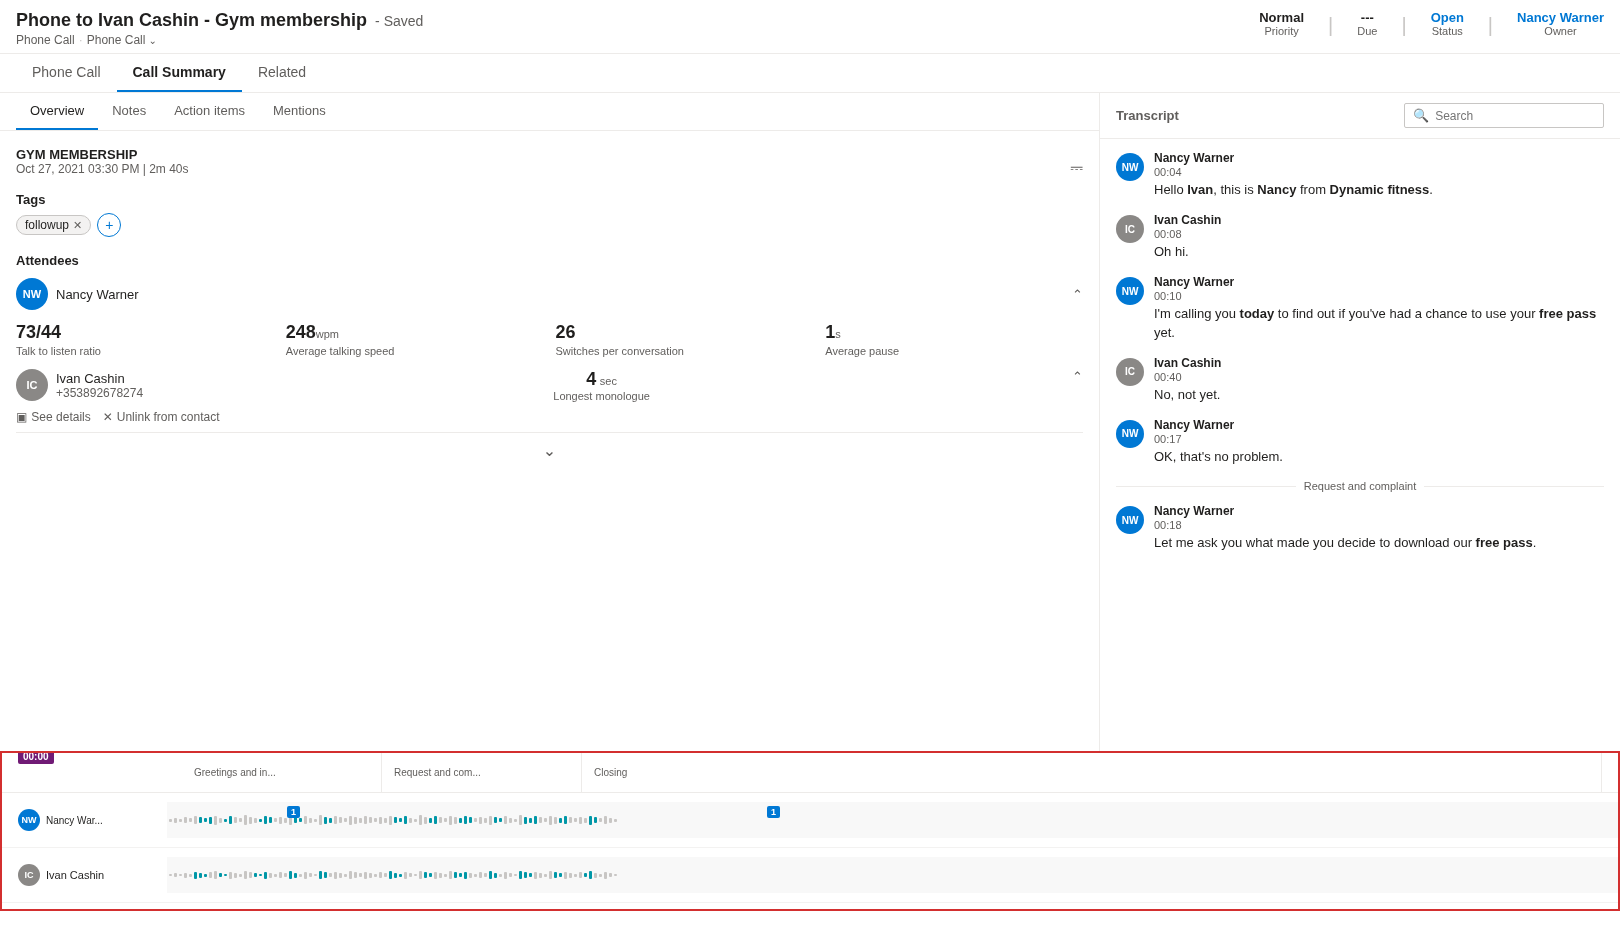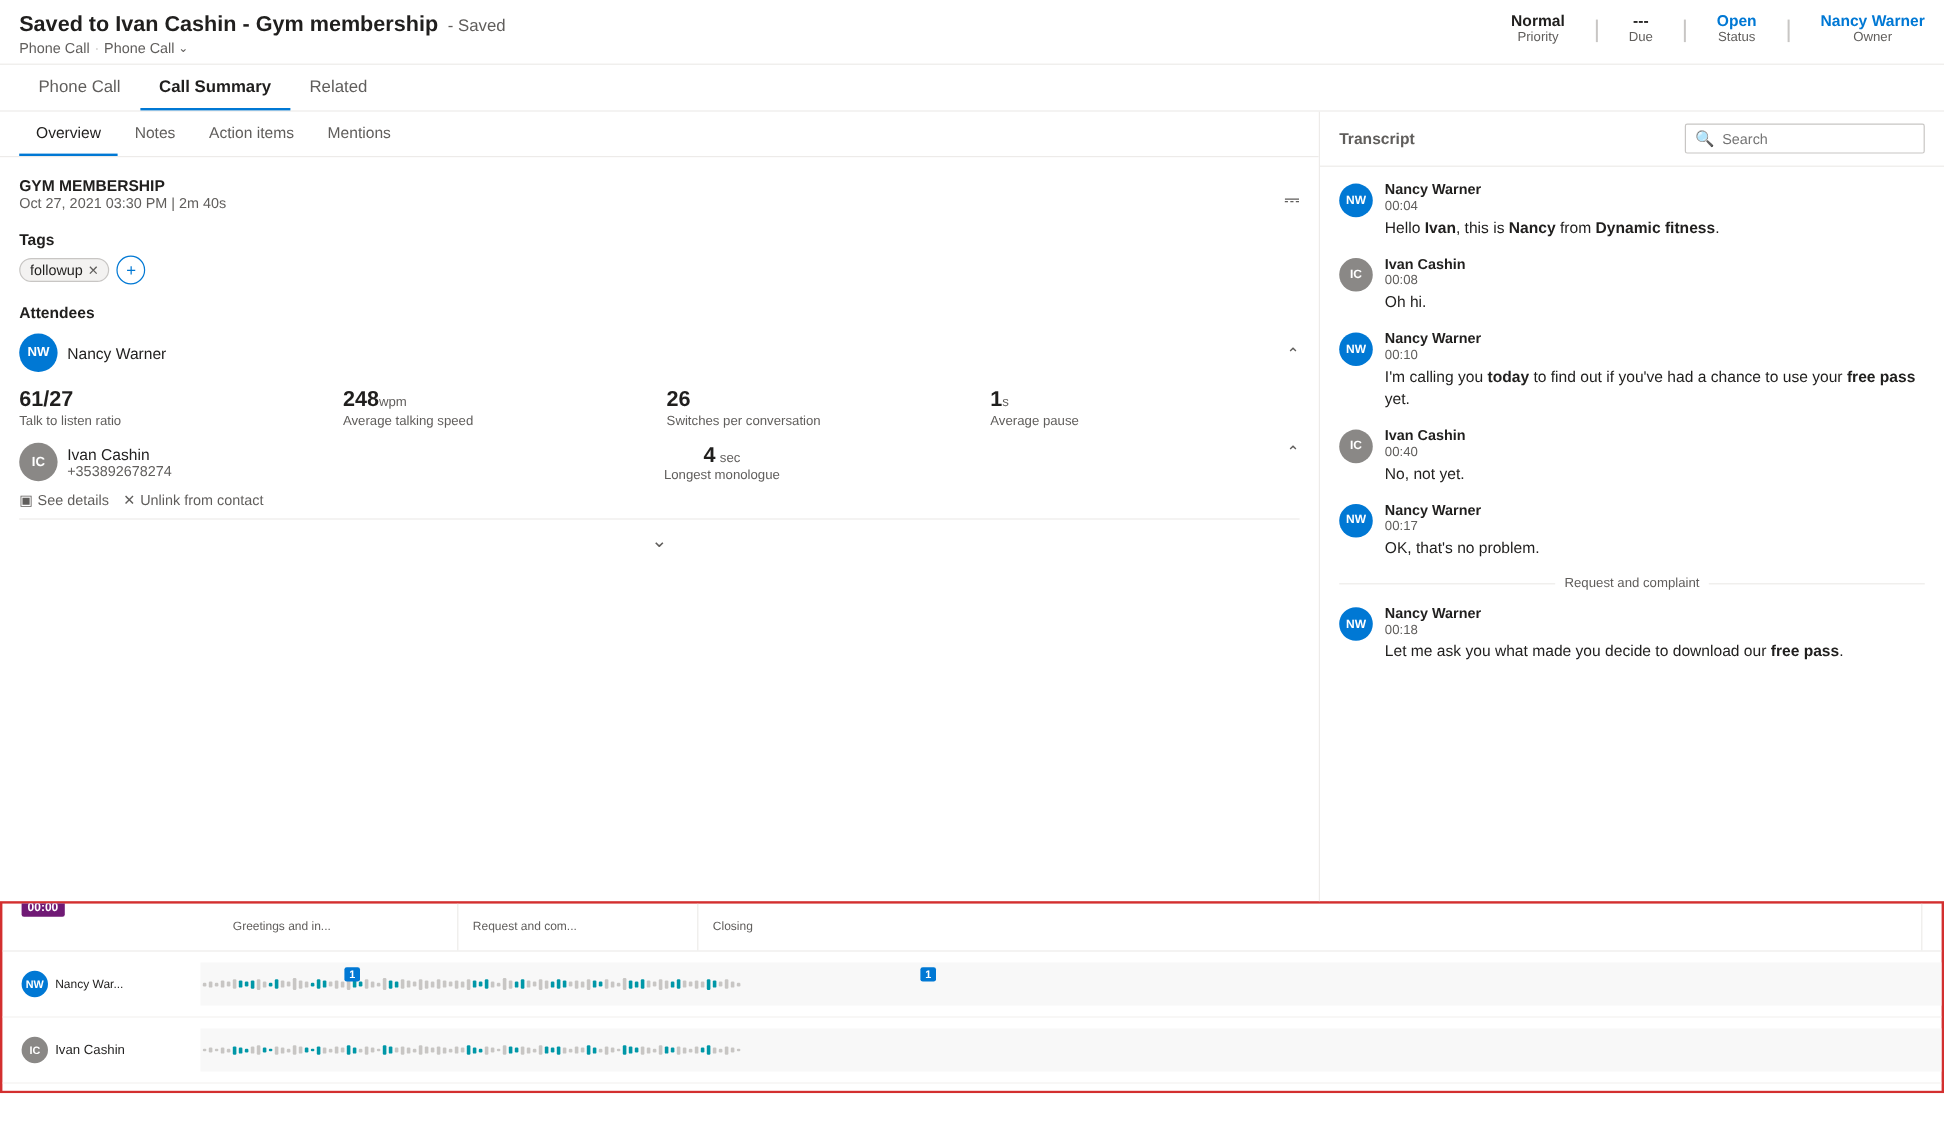--- a/index.html
+++ b/index.html
@@ -122,21 +122,21 @@
     ::-webkit-scrollbar { width: 6px; }
     ::-webkit-scrollbar-track { background: #f3f2f1; }
     ::-webkit-scrollbar-thumb { background: #c8c6c4; border-radius: 3px; }
   </style>
 </head>
 <body>
 
 <div class="header">
   <div class="header-left">
     <div class="header-title">
-      <span>Saved to Ivan Cashin - Gym membership</span>
+      <span>Phone to Ivan Cashin - Gym membership</span>
       <span class="saved">- Saved</span>
     </div>
     <div class="header-subtitle">
       <span>Phone Call</span>
       <span class="sep">·</span>
       <div class="phone-call-dropdown">
         <span>Phone Call</span>
         <span class="chevron-down">⌄</span>
       </div>
     </div>
@@ -206,21 +206,21 @@
         <div class="attendee-row">
           <div class="attendee-info">
             <div class="avatar avatar-nw">NW</div>
             <span class="attendee-name">Nancy Warner</span>
           </div>
           <div class="chevron-up">⌃</div>
         </div>
 
         <div class="stats-grid">
           <div class="stat-item">
-            <div class="stat-value"><span>61/27</span></div>
+            <div class="stat-value"><span>73/44</span></div>
             <div class="stat-label">Talk to listen ratio</div>
           </div>
           <div class="stat-item">
             <div class="stat-value">
               <span>248</span><span class="stat-unit">wpm</span>
             </div>
             <div class="stat-label">Average talking speed</div>
           </div>
           <div class="stat-item">
             <div class="stat-value"><span>26</span></div>

